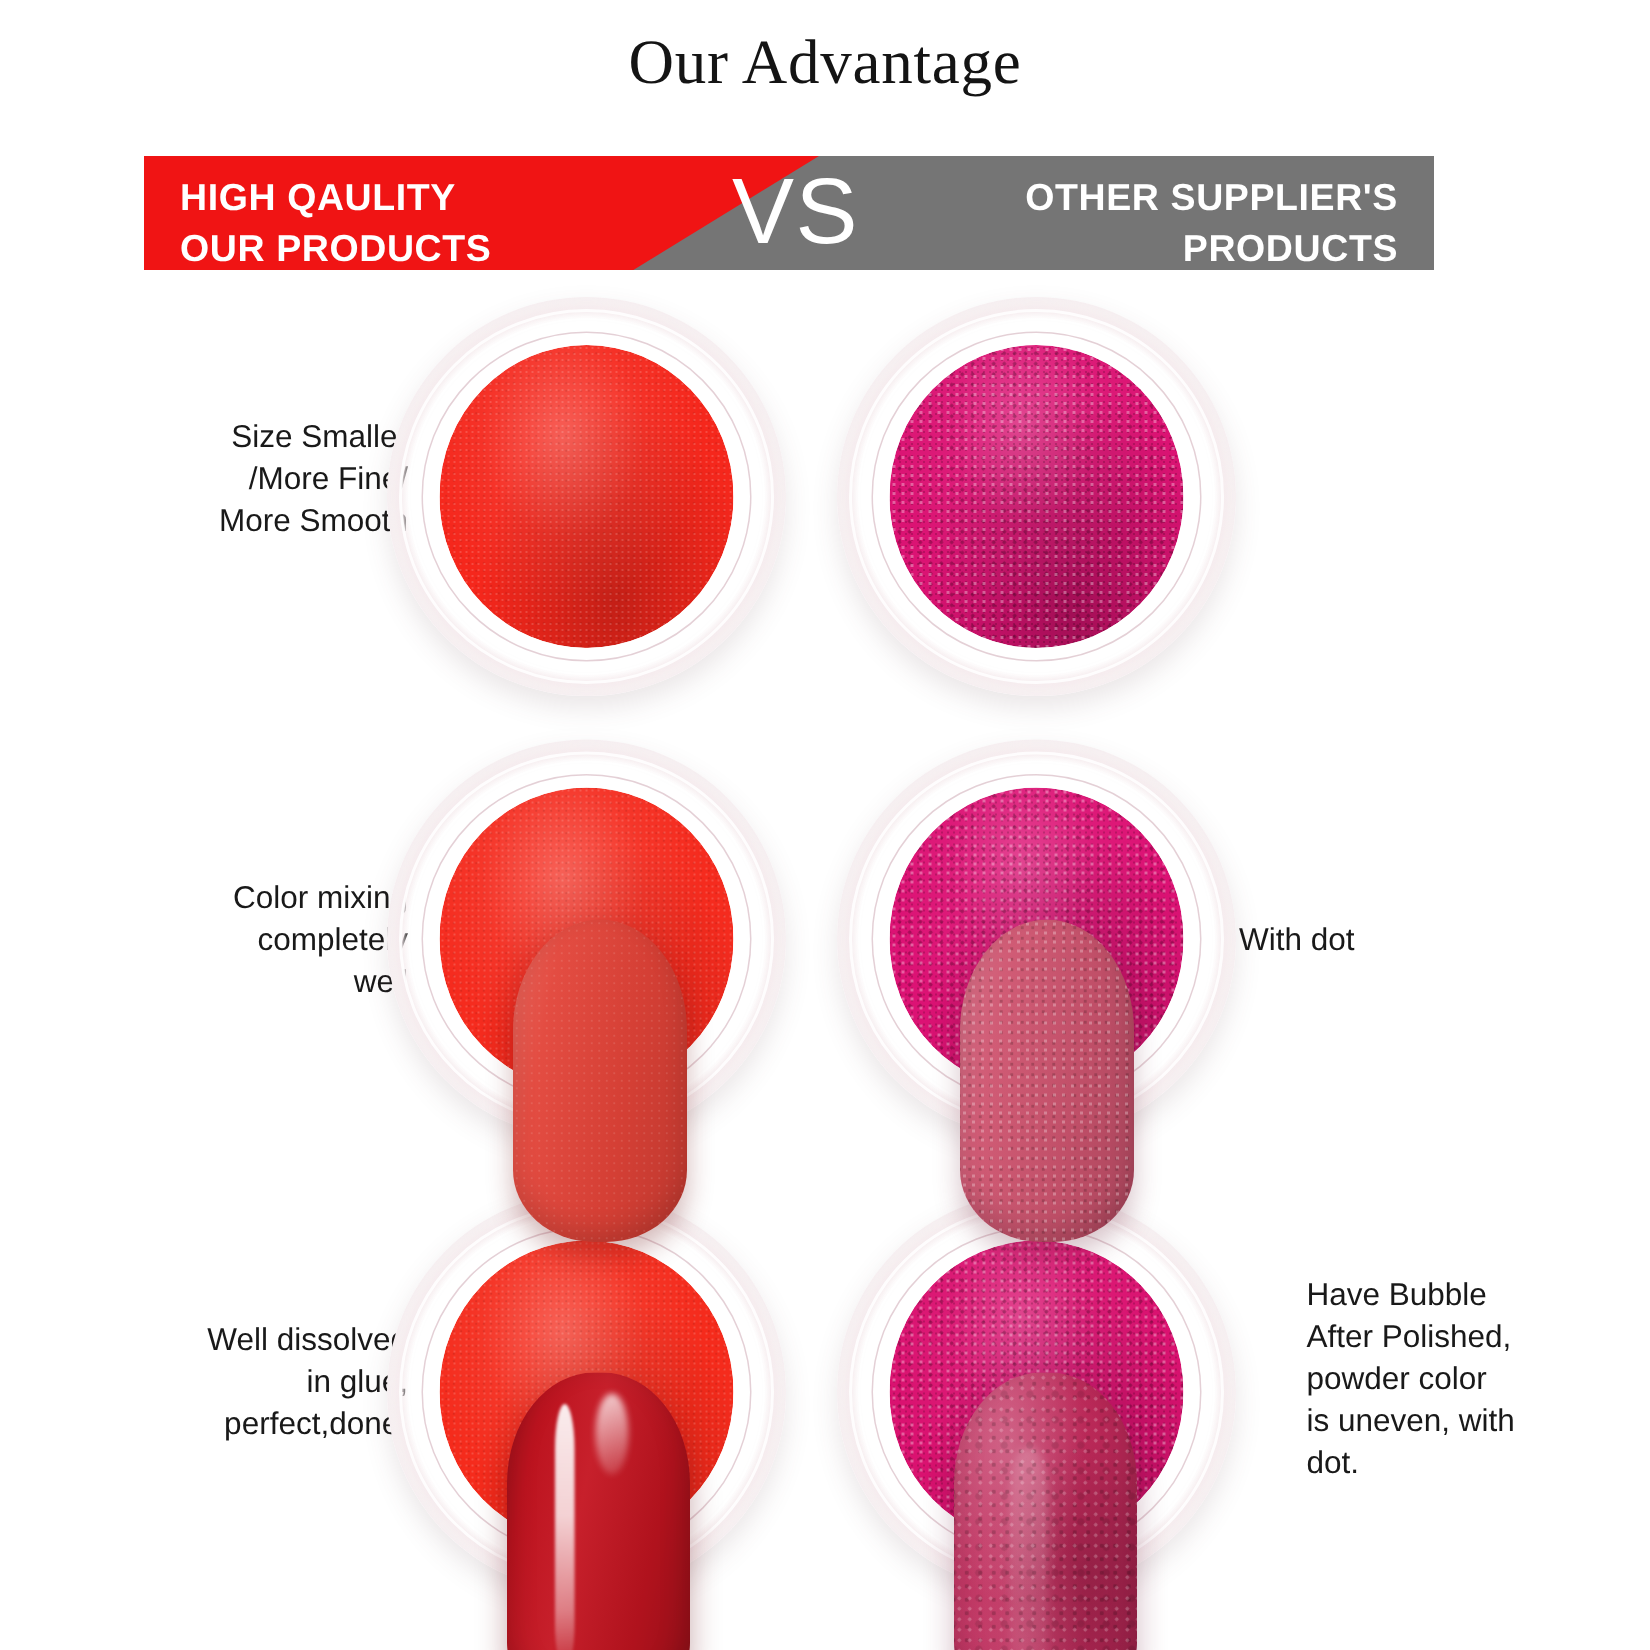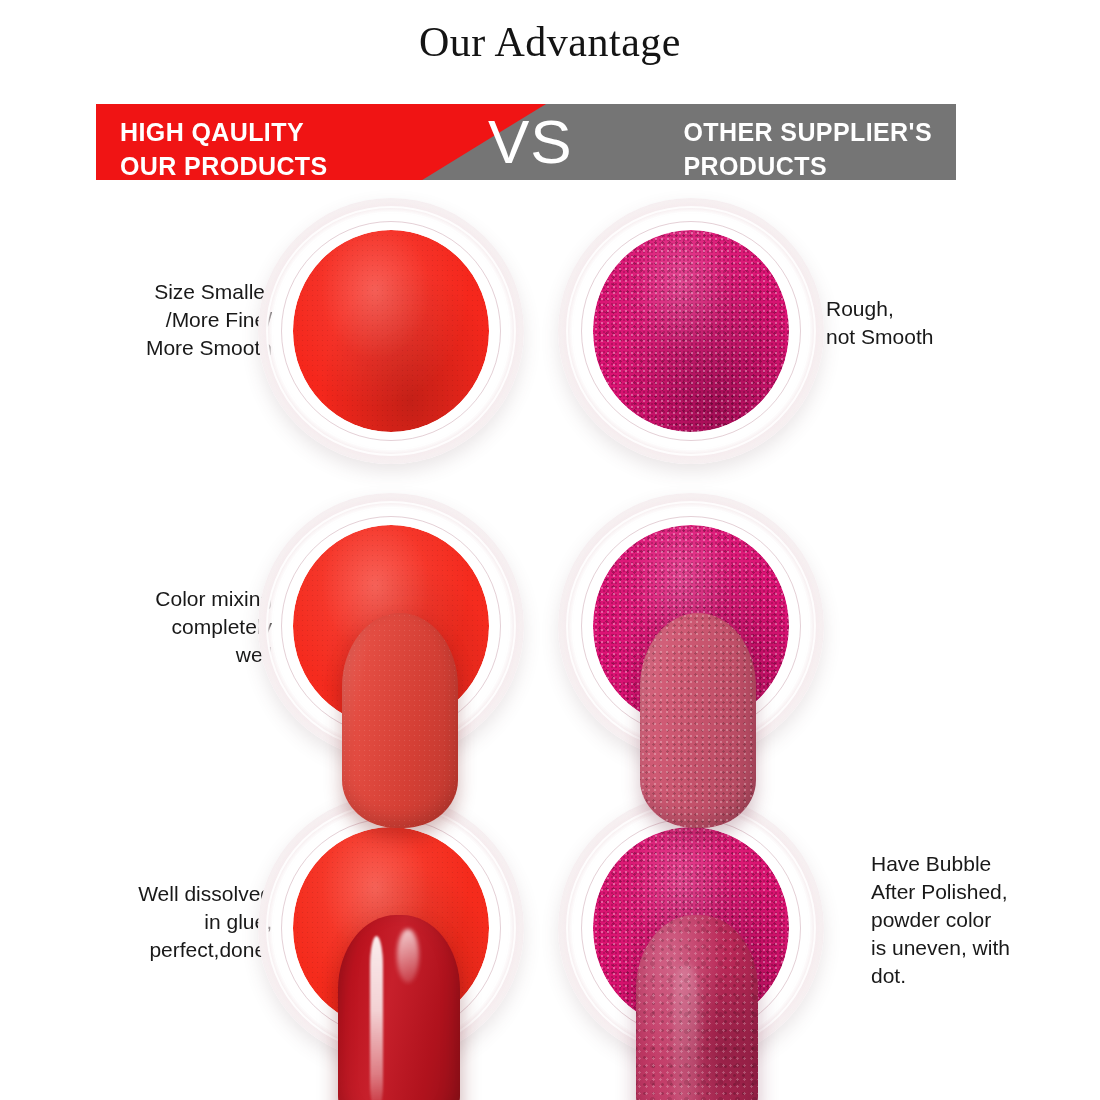--- a/index.html
+++ b/index.html
@@ -66,20 +66,21 @@
   }
   .banner-right-text {
     position: absolute;
     right: 24px;
     top: 12px;
     color: #ffffff;
     font-size: 25px;
     font-weight: 700;
     line-height: 1.34;
     letter-spacing: 0.4px;
+    text-align: right;
     z-index: 3;
   }
   .banner-vs {
     position: absolute;
     left: 392px;
     top: 2px;
     color: #ffffff;
     font-size: 62px;
     font-weight: 400;
     line-height: 72px;
@@ -408,21 +409,20 @@
   </div>
 
   <div class="jar jar-right powder-rough">
     <div class="jar-rim"></div>
     <div class="jar-powder">
       <div class="powder-base" id="p-0-r" style="--powder: #db1373;"></div>
       <div class="powder-noise"></div>
     </div>
   </div>
 
-  <div class="caption caption-right">Rough,<br>not Smooth</div>
 </div>
 
 <div class="row" id="row-1">
   <div class="caption caption-left">Color mixing<br>completely<br>well</div>
 
   <div class="jar jar-left powder-fine">
     <div class="jar-rim"></div>
     <div class="jar-powder">
       <div class="powder-base" id="p-1-l" style="--powder: #f52b1e;"></div>
       <div class="powder-noise"></div>
@@ -432,20 +432,21 @@
 
   <div class="jar jar-right powder-rough">
     <div class="jar-rim"></div>
     <div class="jar-powder">
       <div class="powder-base" id="p-1-r" style="--powder: #dc1274;"></div>
       <div class="powder-noise"></div>
     </div>
   </div>
   <div class="nail nail-right nail-matte-pink" id="n-1-r" style="--nail: #cf5570;"></div>
 
+  <div class="caption caption-right">With dot</div>
 </div>
 
 <div class="row" id="row-2">
   <div class="caption caption-left">Well dissolved<br>in glue,<br>perfect,done.</div>
 
   <div class="jar jar-left powder-fine">
     <div class="jar-rim"></div>
     <div class="jar-powder">
       <div class="powder-base" id="p-2-l" style="--powder: #f52b1c;"></div>
       <div class="powder-noise"></div>

